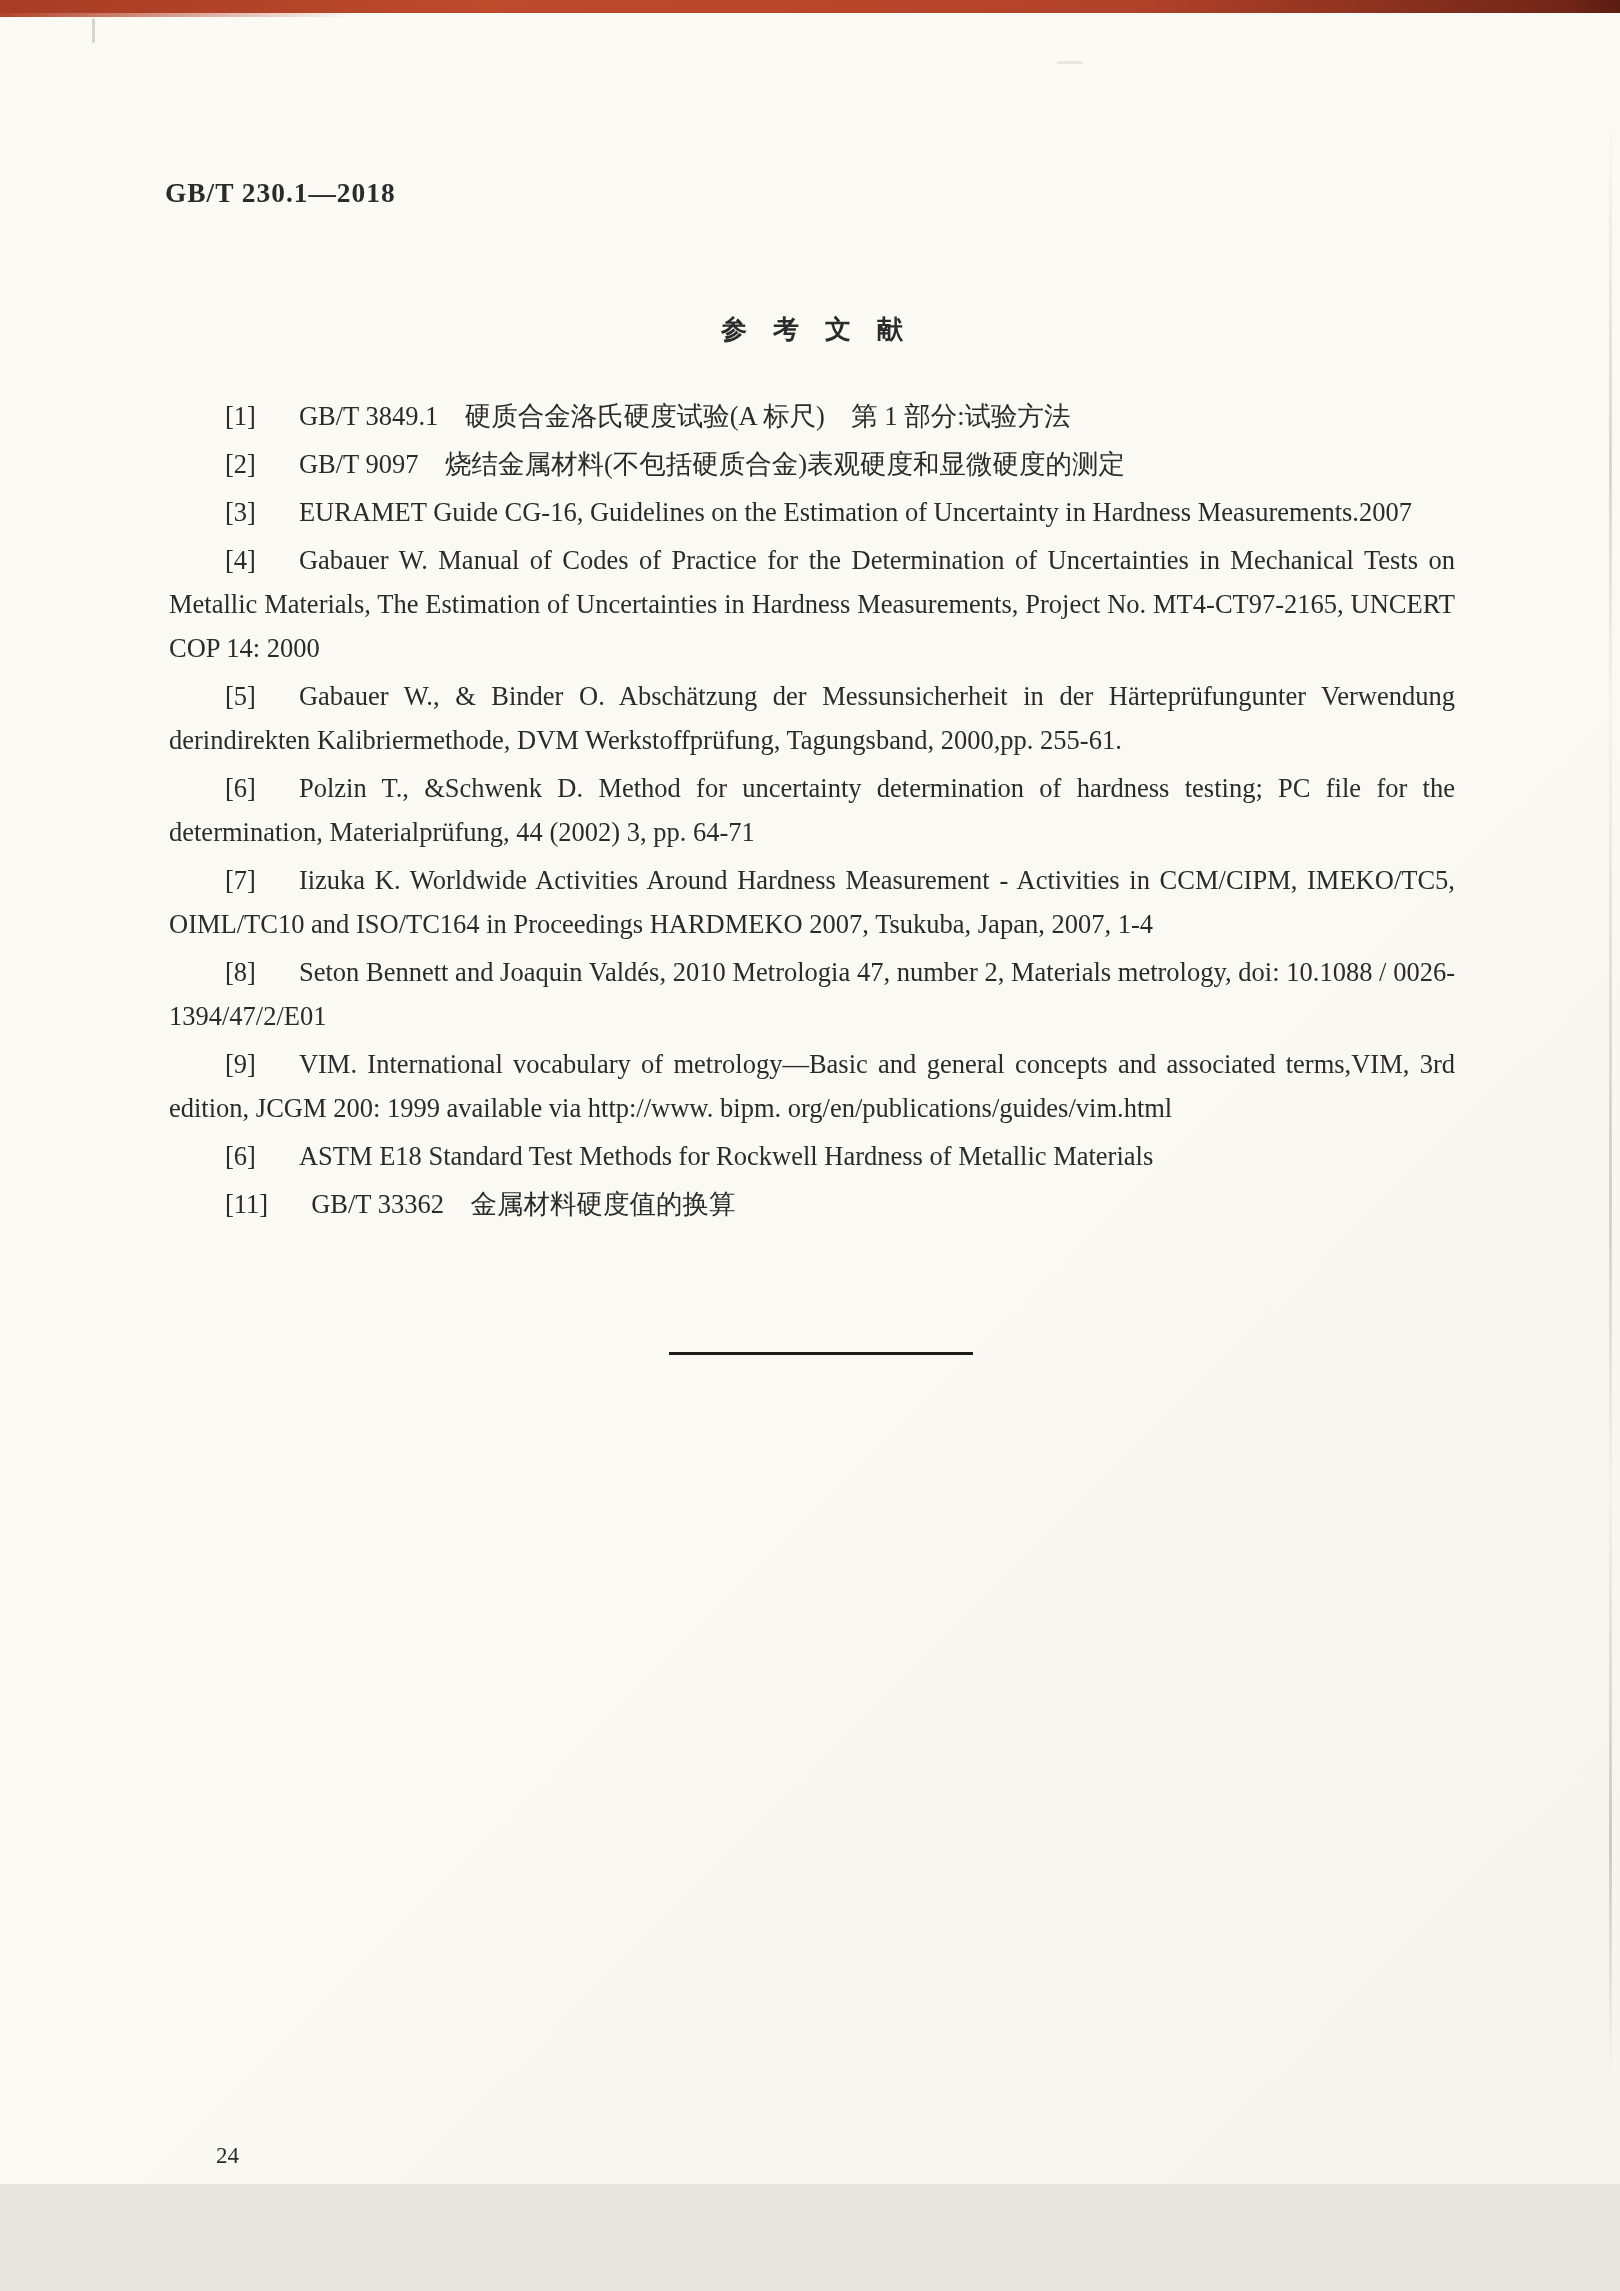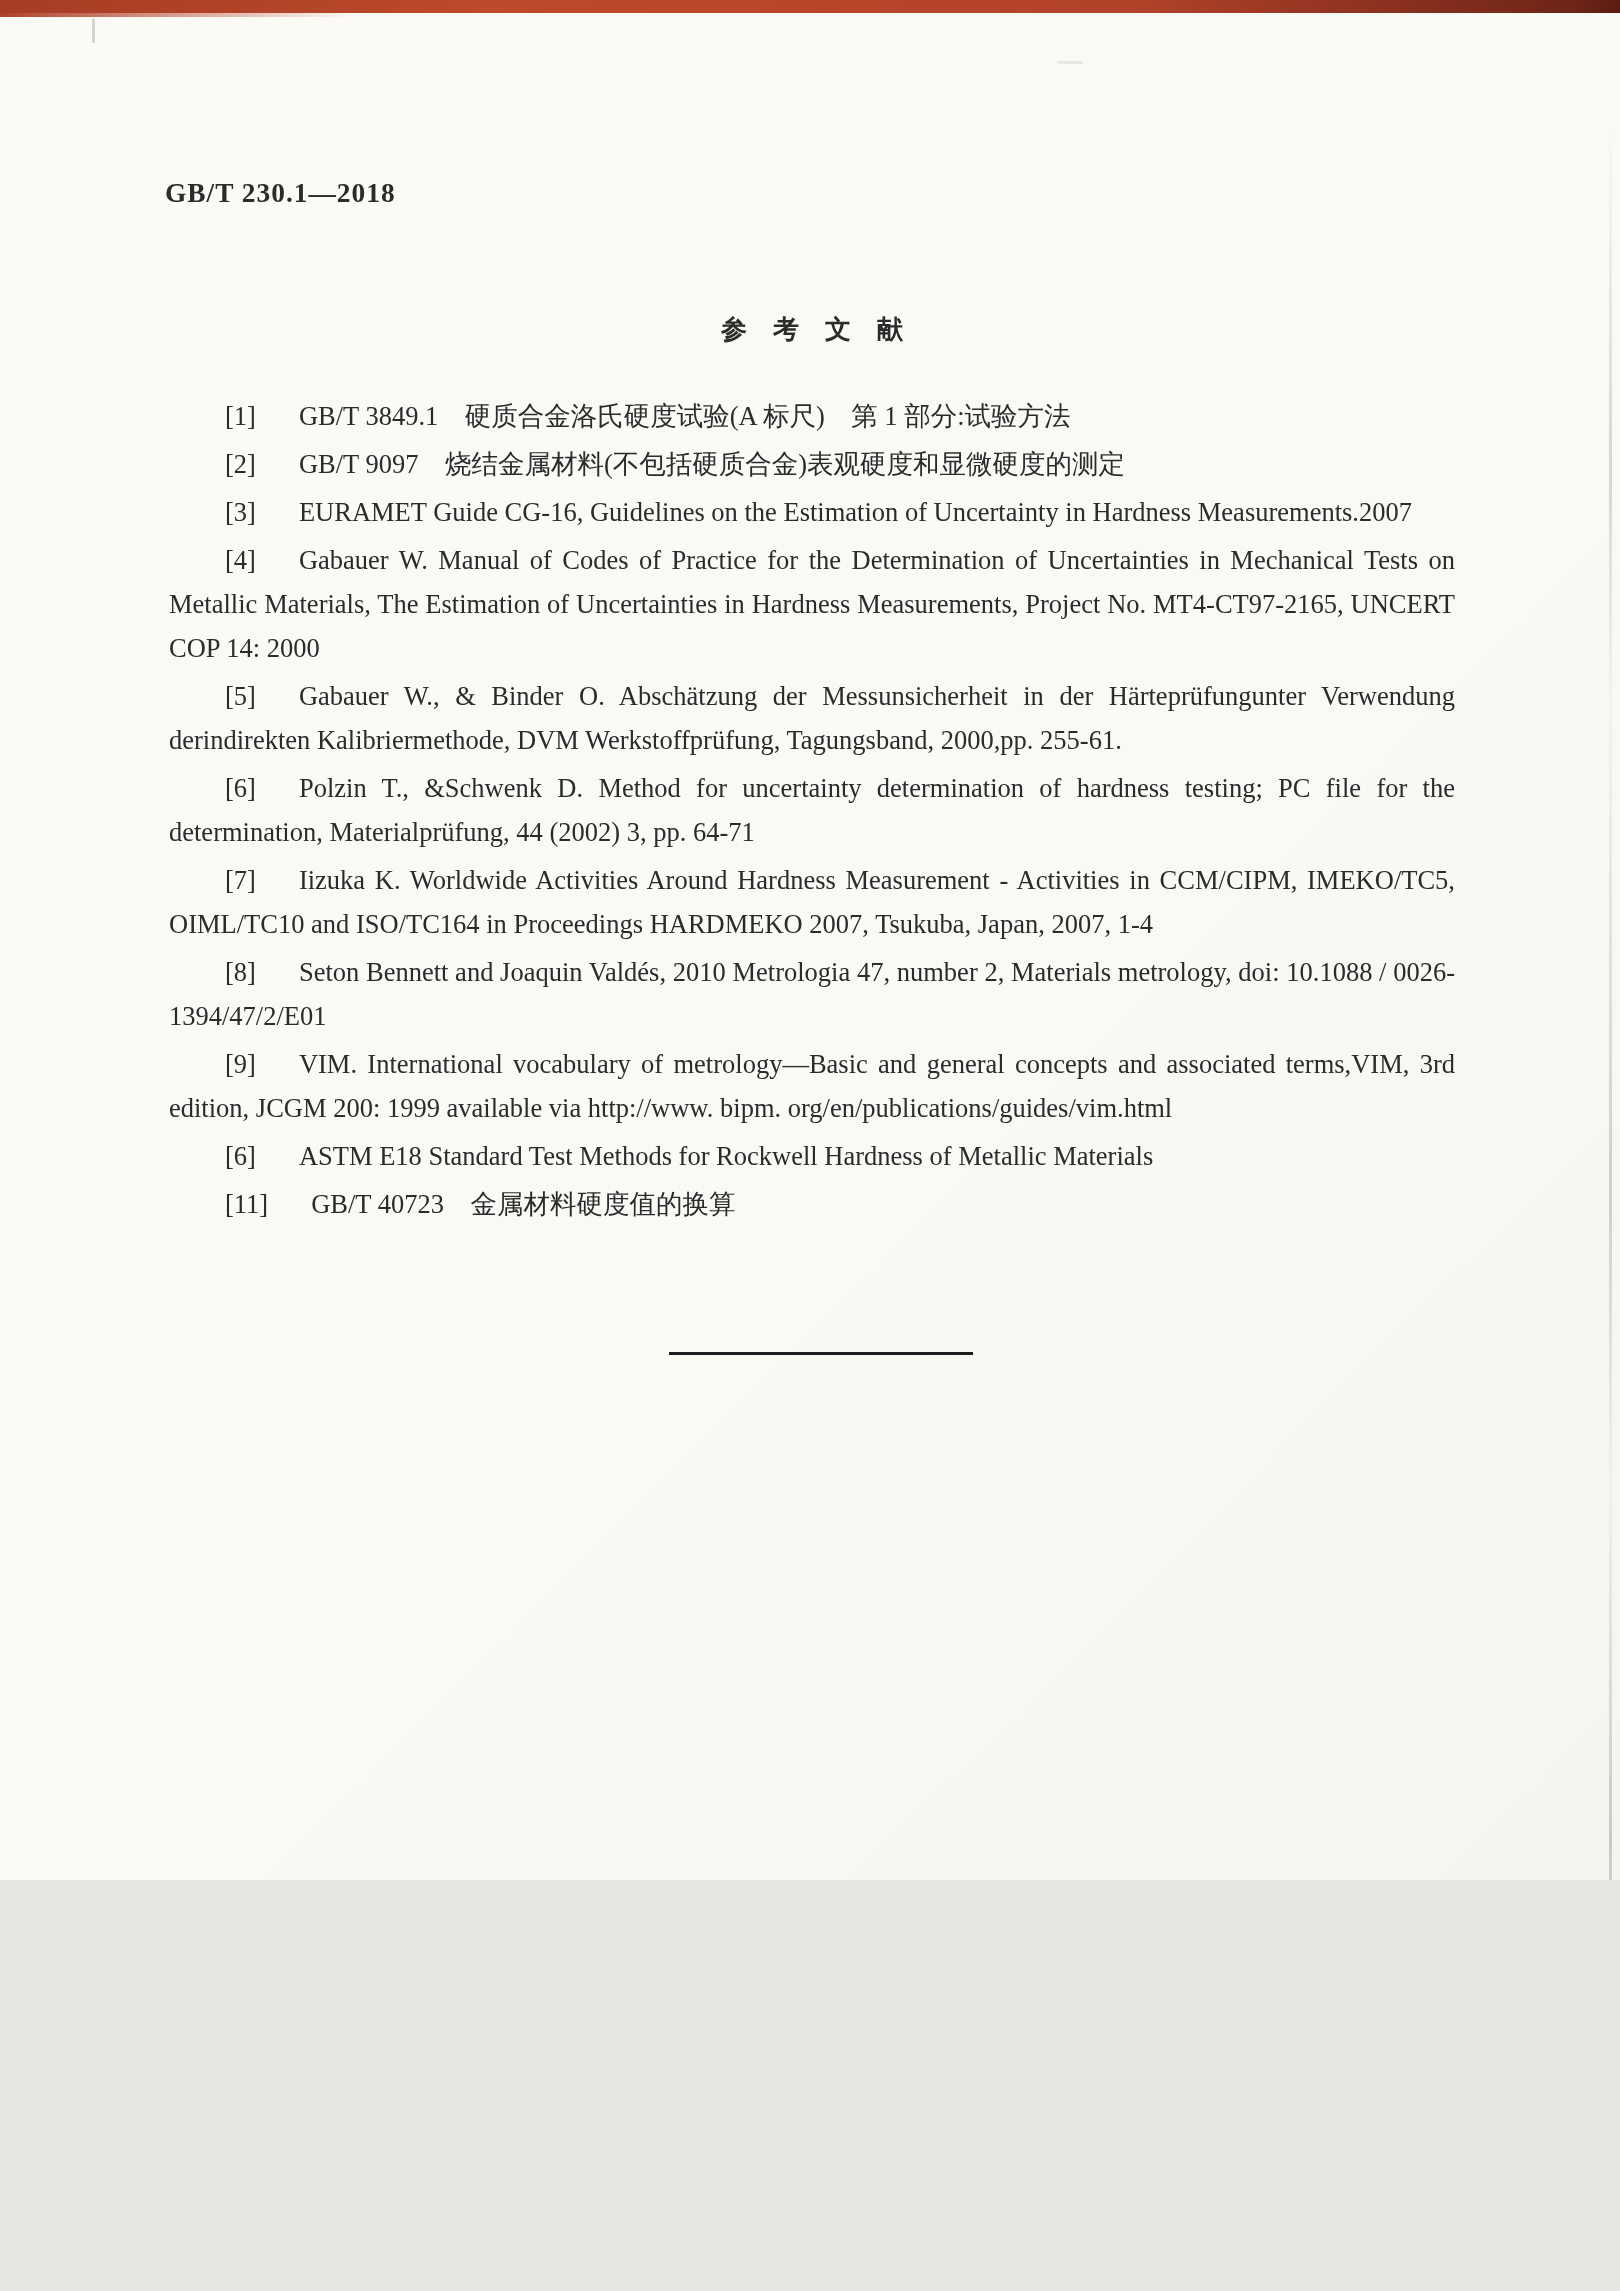--- a/index.html
+++ b/index.html
@@ -3,21 +3,21 @@
 <meta charset="utf-8">
 <style>
   html, body { margin: 0; padding: 0; }
   body {
     font-family: "Liberation Serif", "DejaVu Serif", serif;
     background: #e8e6e0;
   }
   .page {
     position: relative;
     width: 1620px;
-    height: 1880px;
+    height: 2184px;
     margin: 0 auto;
     background: linear-gradient(135deg, #fbfaf5 0%, #faf9f4 55%, #f5f4ee 100%);
     color: #2b2b2b;
     overflow: hidden;
   }
   
   .scan-top-edge {
     position: absolute;
     top: 0; left: 0;
     width: 100%; height: 12.7px;
@@ -104,20 +104,20 @@
     <p><span class="ref-label">[1]</span><span>GB/T 3849.1　硬质合金洛氏硬度试验(A 标尺)　第 1 部分:试验方法</span></p>
     <p><span class="ref-label">[2]</span><span>GB/T 9097　烧结金属材料(不包括硬质合金)表观硬度和显微硬度的测定</span></p>
     <p><span class="ref-label">[3]</span><span>EURAMET Guide CG-16, Guidelines on the Estimation of Uncertainty in Hardness Measurements.2007</span></p>
     <p><span class="ref-label">[4]</span><span>Gabauer W. Manual of Codes of Practice for the Determination of Uncertainties in Mechanical Tests on Metallic Materials, The Estimation of Uncertainties in Hardness Measurements, Project No. MT4-CT97-2165, UNCERT COP 14: 2000</span></p>
     <p><span class="ref-label">[5]</span><span>Gabauer W., &amp; Binder O. Abschätzung der Messunsicherheit in der Härteprüfungunter Verwendung derindirekten Kalibriermethode, DVM Werkstoffprüfung, Tagungsband, 2000,pp. 255-61.</span></p>
     <p><span class="ref-label">[6]</span><span>Polzin T., &amp;Schwenk D. Method for uncertainty determination of hardness testing; PC file for the determination, Materialprüfung, 44 (2002) 3, pp. 64-71</span></p>
     <p><span class="ref-label">[7]</span><span>Iizuka K. Worldwide Activities Around Hardness Measurement - Activities in CCM/CIPM, IMEKO/TC5, OIML/TC10 and ISO/TC164 in Proceedings HARDMEKO 2007, Tsukuba, Japan, 2007, 1-4</span></p>
     <p><span class="ref-label">[8]</span><span>Seton Bennett and Joaquin Valdés, 2010 Metrologia 47, number 2, Materials metrology, doi: 10.1088 / 0026-1394/47/2/E01</span></p>
     <p><span class="ref-label">[9]</span><span>VIM. International vocabulary of metrology—Basic and general concepts and associated terms,VIM, 3rd edition, JCGM 200: 1999 available via http://www. bipm. org/en/publications/guides/vim.html</span></p>
     <p><span class="ref-label">[6]</span><span>ASTM E18 Standard Test Methods for Rockwell Hardness of Metallic Materials</span></p>
-    <p><span class="ref-label">[11]</span><span>GB/T 40723　金属材料硬度值的换算</span></p>
+    <p><span class="ref-label">[11]</span><span>GB/T 33362　金属材料硬度值的换算</span></p>
   </div>
 
   <div class="divider"></div>
 
   <div class="page-number">24</div>
 </div>
 
 
 </body></html>

